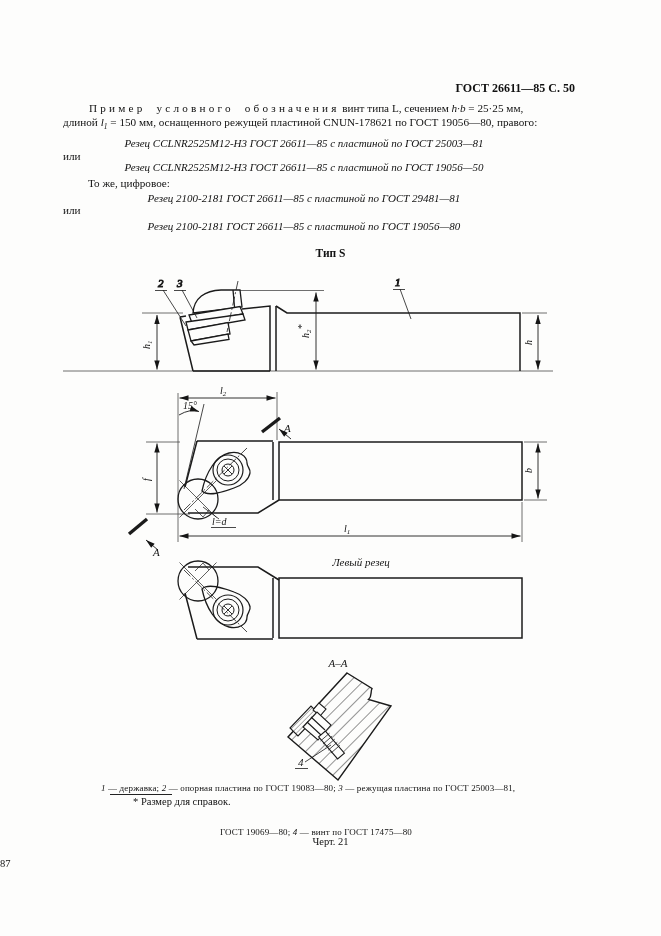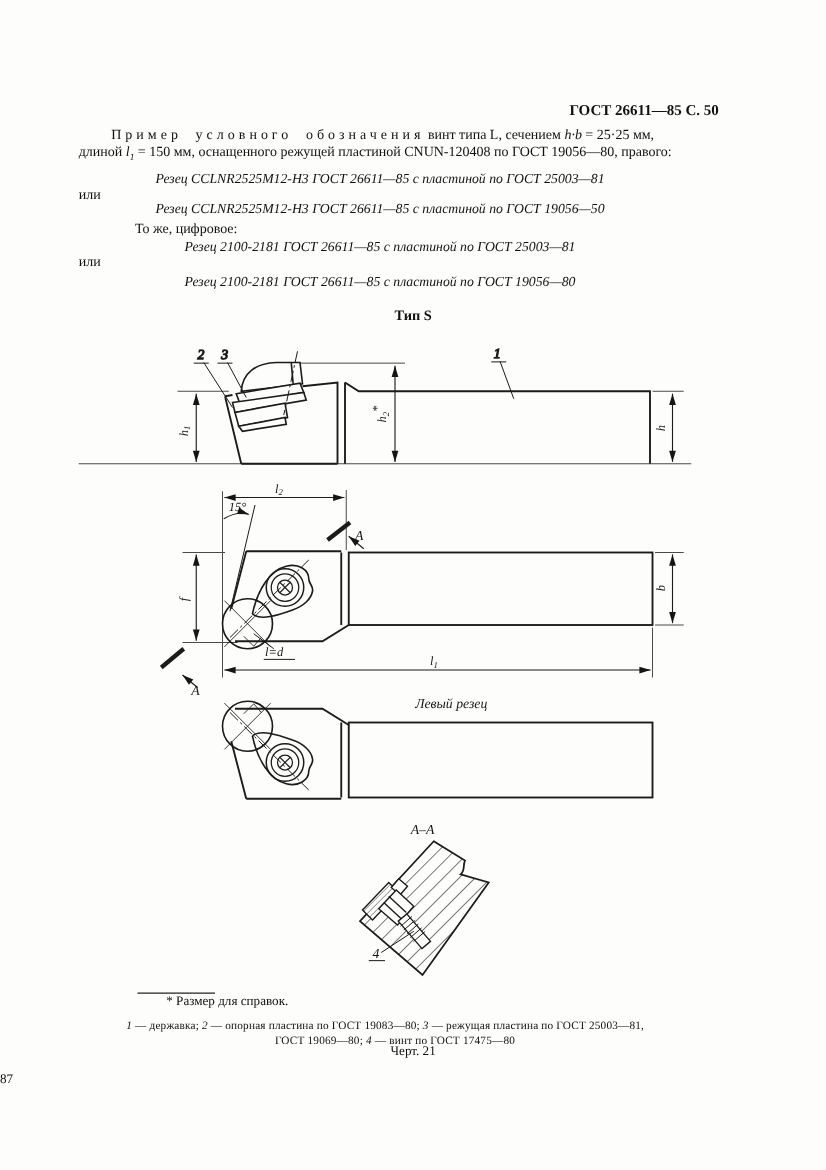--- a/index.html
+++ b/index.html
@@ -200,35 +200,35 @@
     <text class="num" x="298" y="766" stroke="none">4</text>
   </g>
 </svg>
 
 <div class="abs hdr" style="top:81px;left:0;width:575px;text-align:right;">ГОСТ 26611—85 С. 50</div>
 
 <div class="abs t" style="left:63px;top:102px;">
   <span style="display:inline-block;width:26px;"></span><span class="lead">Пример условного обозначения</span><span> винт  типа L, сечением </span><span class="it">h·b</span><span> = 25·25 мм,</span>
 </div>
 <div class="abs t" style="left:63px;top:116px;">
-  <span>длиной </span><span class="it"><span>l</span><sub>1</sub></span><span> = 150 мм, оснащенного режущей пластиной CNUN-120408 по ГОСТ 19056—80, правого:</span>
+  <span>длиной </span><span class="it"><span>l</span><sub>1</sub></span><span> = 150 мм, оснащенного режущей пластиной CNUN-178621 по ГОСТ 19056—80, правого:</span>
 </div>
 <div class="abs ex" style="top:137px;">Резец CCLNR2525M12-H3 ГОСТ 26611—85 с пластиной по ГОСТ 25003—81</div>
 <div class="abs t" style="left:63px;top:150px;">или</div>
 <div class="abs ex" style="top:161px;">Резец CCLNR2525M12-H3 ГОСТ 26611—85 с пластиной по ГОСТ 19056—50</div>
-<div class="abs t" style="left:88px;top:177px;margin-left:20px;">То же, цифровое:</div>
-<div class="abs ex" style="top:192px;">Резец 2100-2181 ГОСТ 26611—85 с пластиной по ГОСТ 25003—81</div>
+<div class="abs t" style="left:88px;top:177px;">То же, цифровое:</div>
+<div class="abs ex" style="top:192px;">Резец 2100-2181 ГОСТ 26611—85 с пластиной по ГОСТ 29481—81</div>
 <div class="abs t" style="left:63px;top:204px;">или</div>
 <div class="abs ex" style="top:220px;">Резец 2100-2181 ГОСТ 26611—85 с пластиной по ГОСТ 19056—80</div>
 <div class="abs bold" style="top:247px;left:0;width:661px;text-align:center;font-size:11.5px;">Тип S</div>
 
 <div class="rule" style="left:110px;top:794px;width:62px;"></div>
 <div class="abs fn" style="left:133px;top:796px;">* Размер для справок.</div>
 
-<div class="abs small" style="left:101px;top:815px;">
+<div class="abs small" style="left:101px;top:783px;">
   <span class="it">1</span><span> — державка; </span><span class="it">2</span><span> — опорная пластина по ГОСТ 19083—80; </span><span class="it">3</span><span> — режущая пластина по ГОСТ 25003—81,</span>
 </div>
 <div class="abs small" style="left:0;top:827px;width:632px;text-align:center;">
   <span>ГОСТ 19069—80; </span><span class="it">4</span><span> — винт по ГОСТ 17475—80</span>
 </div>
 
 <div class="abs fn" style="left:0;top:836px;width:661px;text-align:center;">Черт. 21</div>
 <div class="abs fn" style="left:0;top:858px;width:650px;text-align:left;">87</div>
 
 </body></html>

